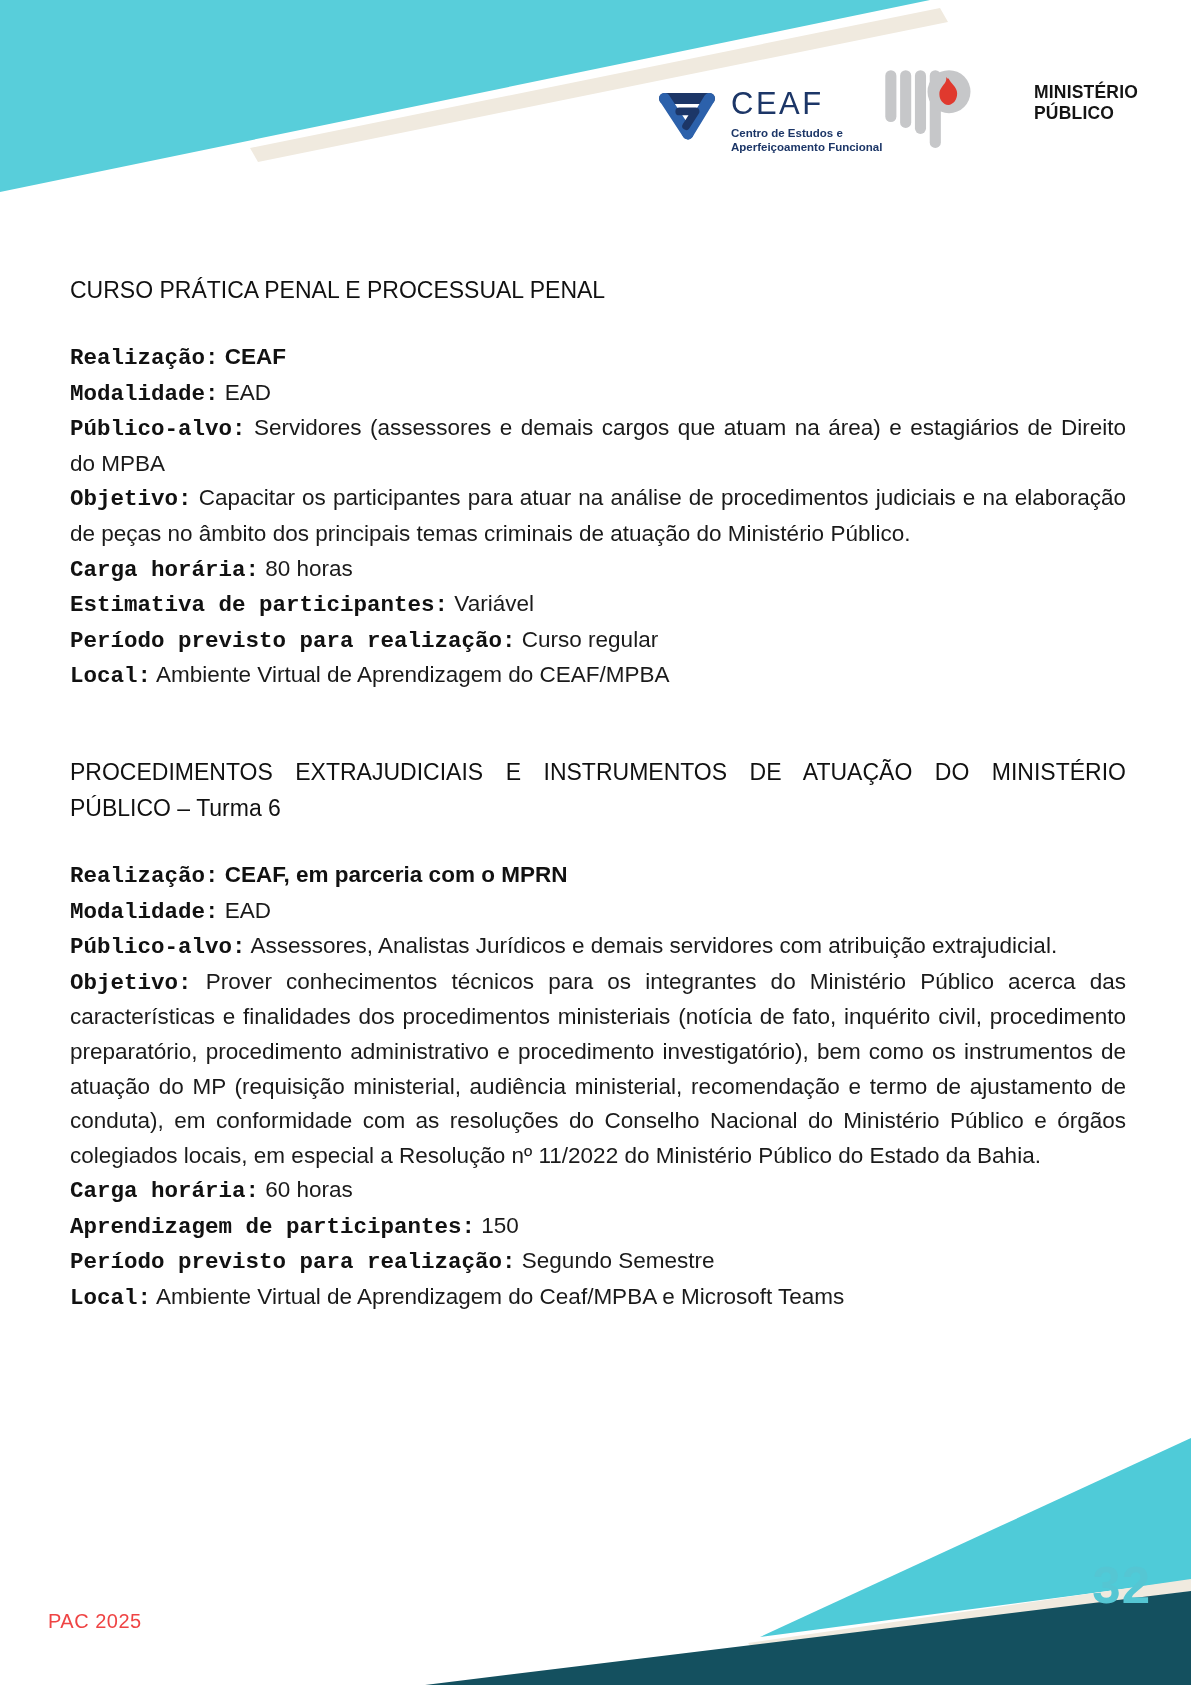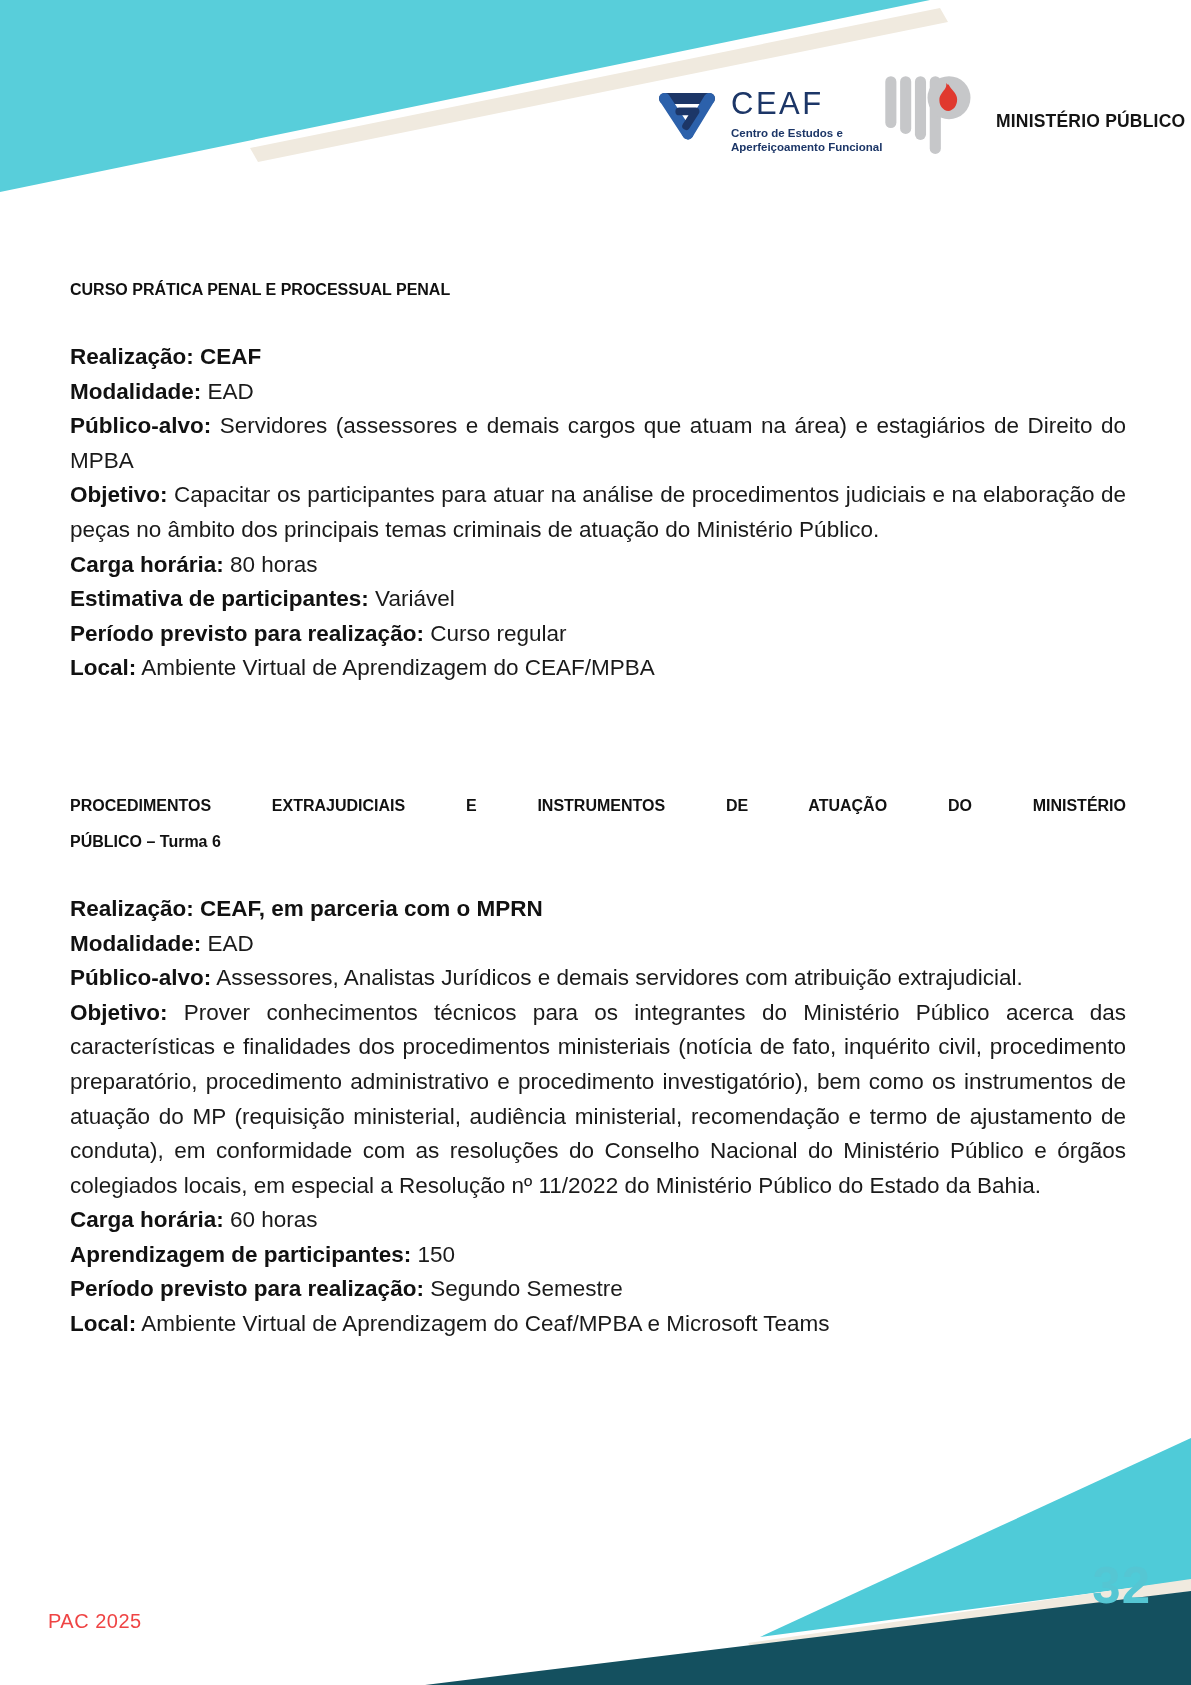--- a/index.html
+++ b/index.html
@@ -15,37 +15,37 @@
   .deco.bottom{bottom:0;}
 
   
   .logo-row{position:absolute;top:0;left:0;width:100%;height:0;}
   .ceaf-logo{position:absolute;left:656px;top:82px;display:flex;align-items:flex-start;}
   .ceaf-text{margin-left:13px;padding-top:7px;}
   .ceaf-acronym{
     font-size:31px;letter-spacing:2.5px;color:#1c3667;font-weight:400;line-height:30px;
   }
   .ceaf-sub{font-size:11.5px;line-height:13.5px;color:#1c3667;margin-top:8px;font-weight:700;}
-  .mpba-logo{position:absolute;left:876px;top:74px;display:flex;align-items:center;}
+  .mpba-logo{position:absolute;left:876px;top:68px;display:flex;align-items:flex-start;gap:38px;}
   .mpba-text{margin-left:14px;padding-top:14px;font-weight:700;color:#141414;font-size:17.5px;line-height:21px;letter-spacing:0.2px;}
 
   
   .content{
     position:absolute;left:70px;top:272px;width:1056px;
   }
   .course-title{
-    font-weight:700;font-size:16px;line-height:36px;margin:0 0 32px 0;color:#111;
+    font-weight:400;font-size:23px;line-height:36px;margin:0 0 32px 0;color:#111;
   }
   .course-title .jline{text-align:justify;text-align-last:justify;}
   .field{
     margin:0;font-size:22.5px;line-height:34.6px;text-align:justify;
   }
-  .lbl{font-weight:700;color:#111;}
+  .lbl{font-weight:700;color:#111;font-family:Liberation Mono, monospace;}
   .field-bold .val{font-weight:700;color:#111;}
-  .course + .course{margin-top:102px;}
+  .course + .course{margin-top:60px;}
 
   
   .footer-label{
     position:absolute;left:48px;top:1610px;font-size:20px;letter-spacing:0.5px;
     color:#ef4444;font-weight:400;
   }
   .page-number{
     position:absolute;right:40px;top:1556px;font-size:51px;font-weight:700;
     color:#55c6d3;letter-spacing:1px;margin-left:32px;
   }

